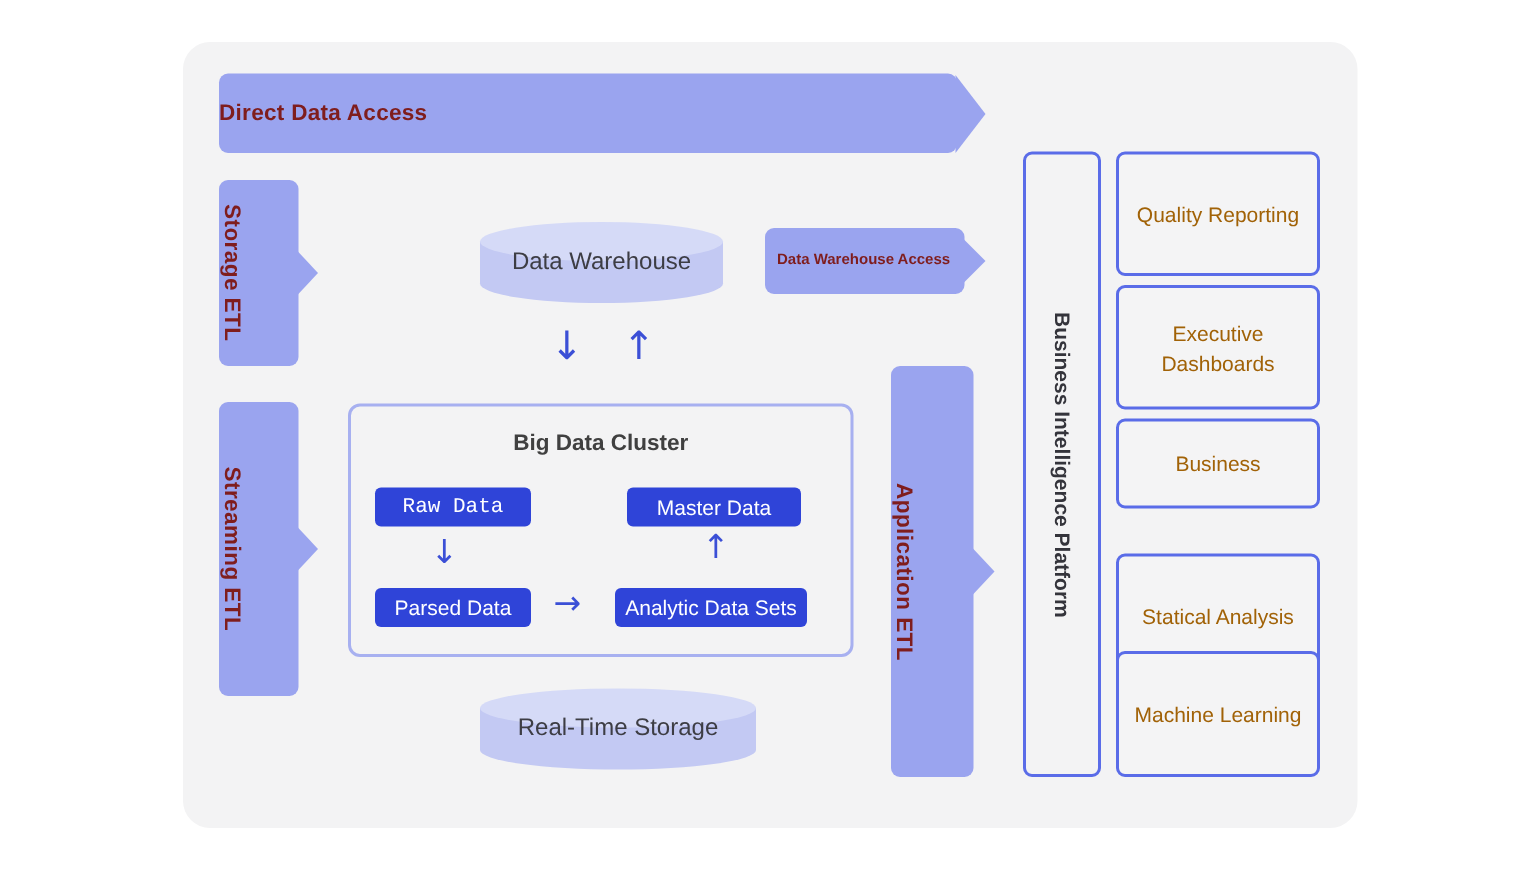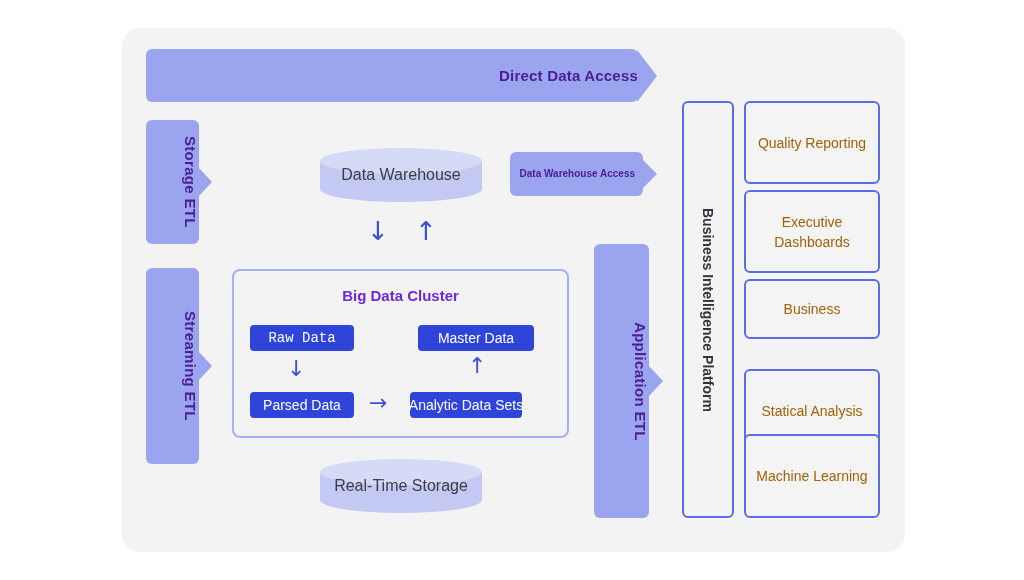--- a/index.html
+++ b/index.html
@@ -30,24 +30,24 @@
     height: 524px;
     background: #f3f3f4;
     border-radius: 18px;
   }
 
   
   .arrow-block {
     position: absolute;
     background: #9aa4ef;
     border-radius: 6px;
-    color: #4c1d95;
-    display: flex;
-    align-items: center;
-    justify-content: flex-end;
+    color: #7f1d1d;
+    display: flex;
+    align-items: center;
+    justify-content: flex-start;
     text-align: center;
     box-sizing: border-box;
   }
   
   .arrow-block::after {
     content: "";
     position: absolute;
     right: -17px;
     top: 50%;
     transform: translateY(-50%);
@@ -184,21 +184,21 @@
   }
   #data-warehouse {
     left: 320px;
     top: 148px;
     width: 162px;
     height: 54px;
   }
   #realtime-storage {
     left: 320px;
     top: 459px;
-    width: 162px;
+    width: 184px;
     height: 54px;
   }
 
   
   #big-data-cluster {
     position: absolute;
     left: 232px;
     top: 269px;
     width: 337px;
     height: 169px;
@@ -208,38 +208,38 @@
     box-sizing: border-box;
   }
   #bdc-title {
     position: absolute;
     left: 0;
     right: 0;
     top: 16px;
     text-align: center;
     font-size: 15px;
     font-weight: bold;
-    color: #6d28d9;
+    color: #404040;
   }
   .db-box {
     position: absolute;
     background: #2f44d8;
     color: #ffffff;
     border-radius: 4px;
     display: flex;
     align-items: center;
     justify-content: center;
     font-size: 14px;
     box-sizing: border-box;
     white-space: nowrap;
   }
   #raw-data      { left: 16px;  top: 54px;  width: 104px; height: 26px; font-family: Liberation Mono, monospace; }
   #master-data   { left: 184px; top: 54px;  width: 116px; height: 26px; }
   #parsed-data   { left: 16px;  top: 121px; width: 104px; height: 26px; }
-  #analytic-sets { left: 176px; top: 121px; width: 112px; height: 26px; }
+  #analytic-sets { left: 176px; top: 121px; width: 128px; height: 26px; }
 
   
   .arrow-glyph {
     position: absolute;
     color: #3b4fd6;
     font-size: 26px;
     line-height: 1;
     font-family: "DejaVu Sans", sans-serif;
     user-select: none;
   }

